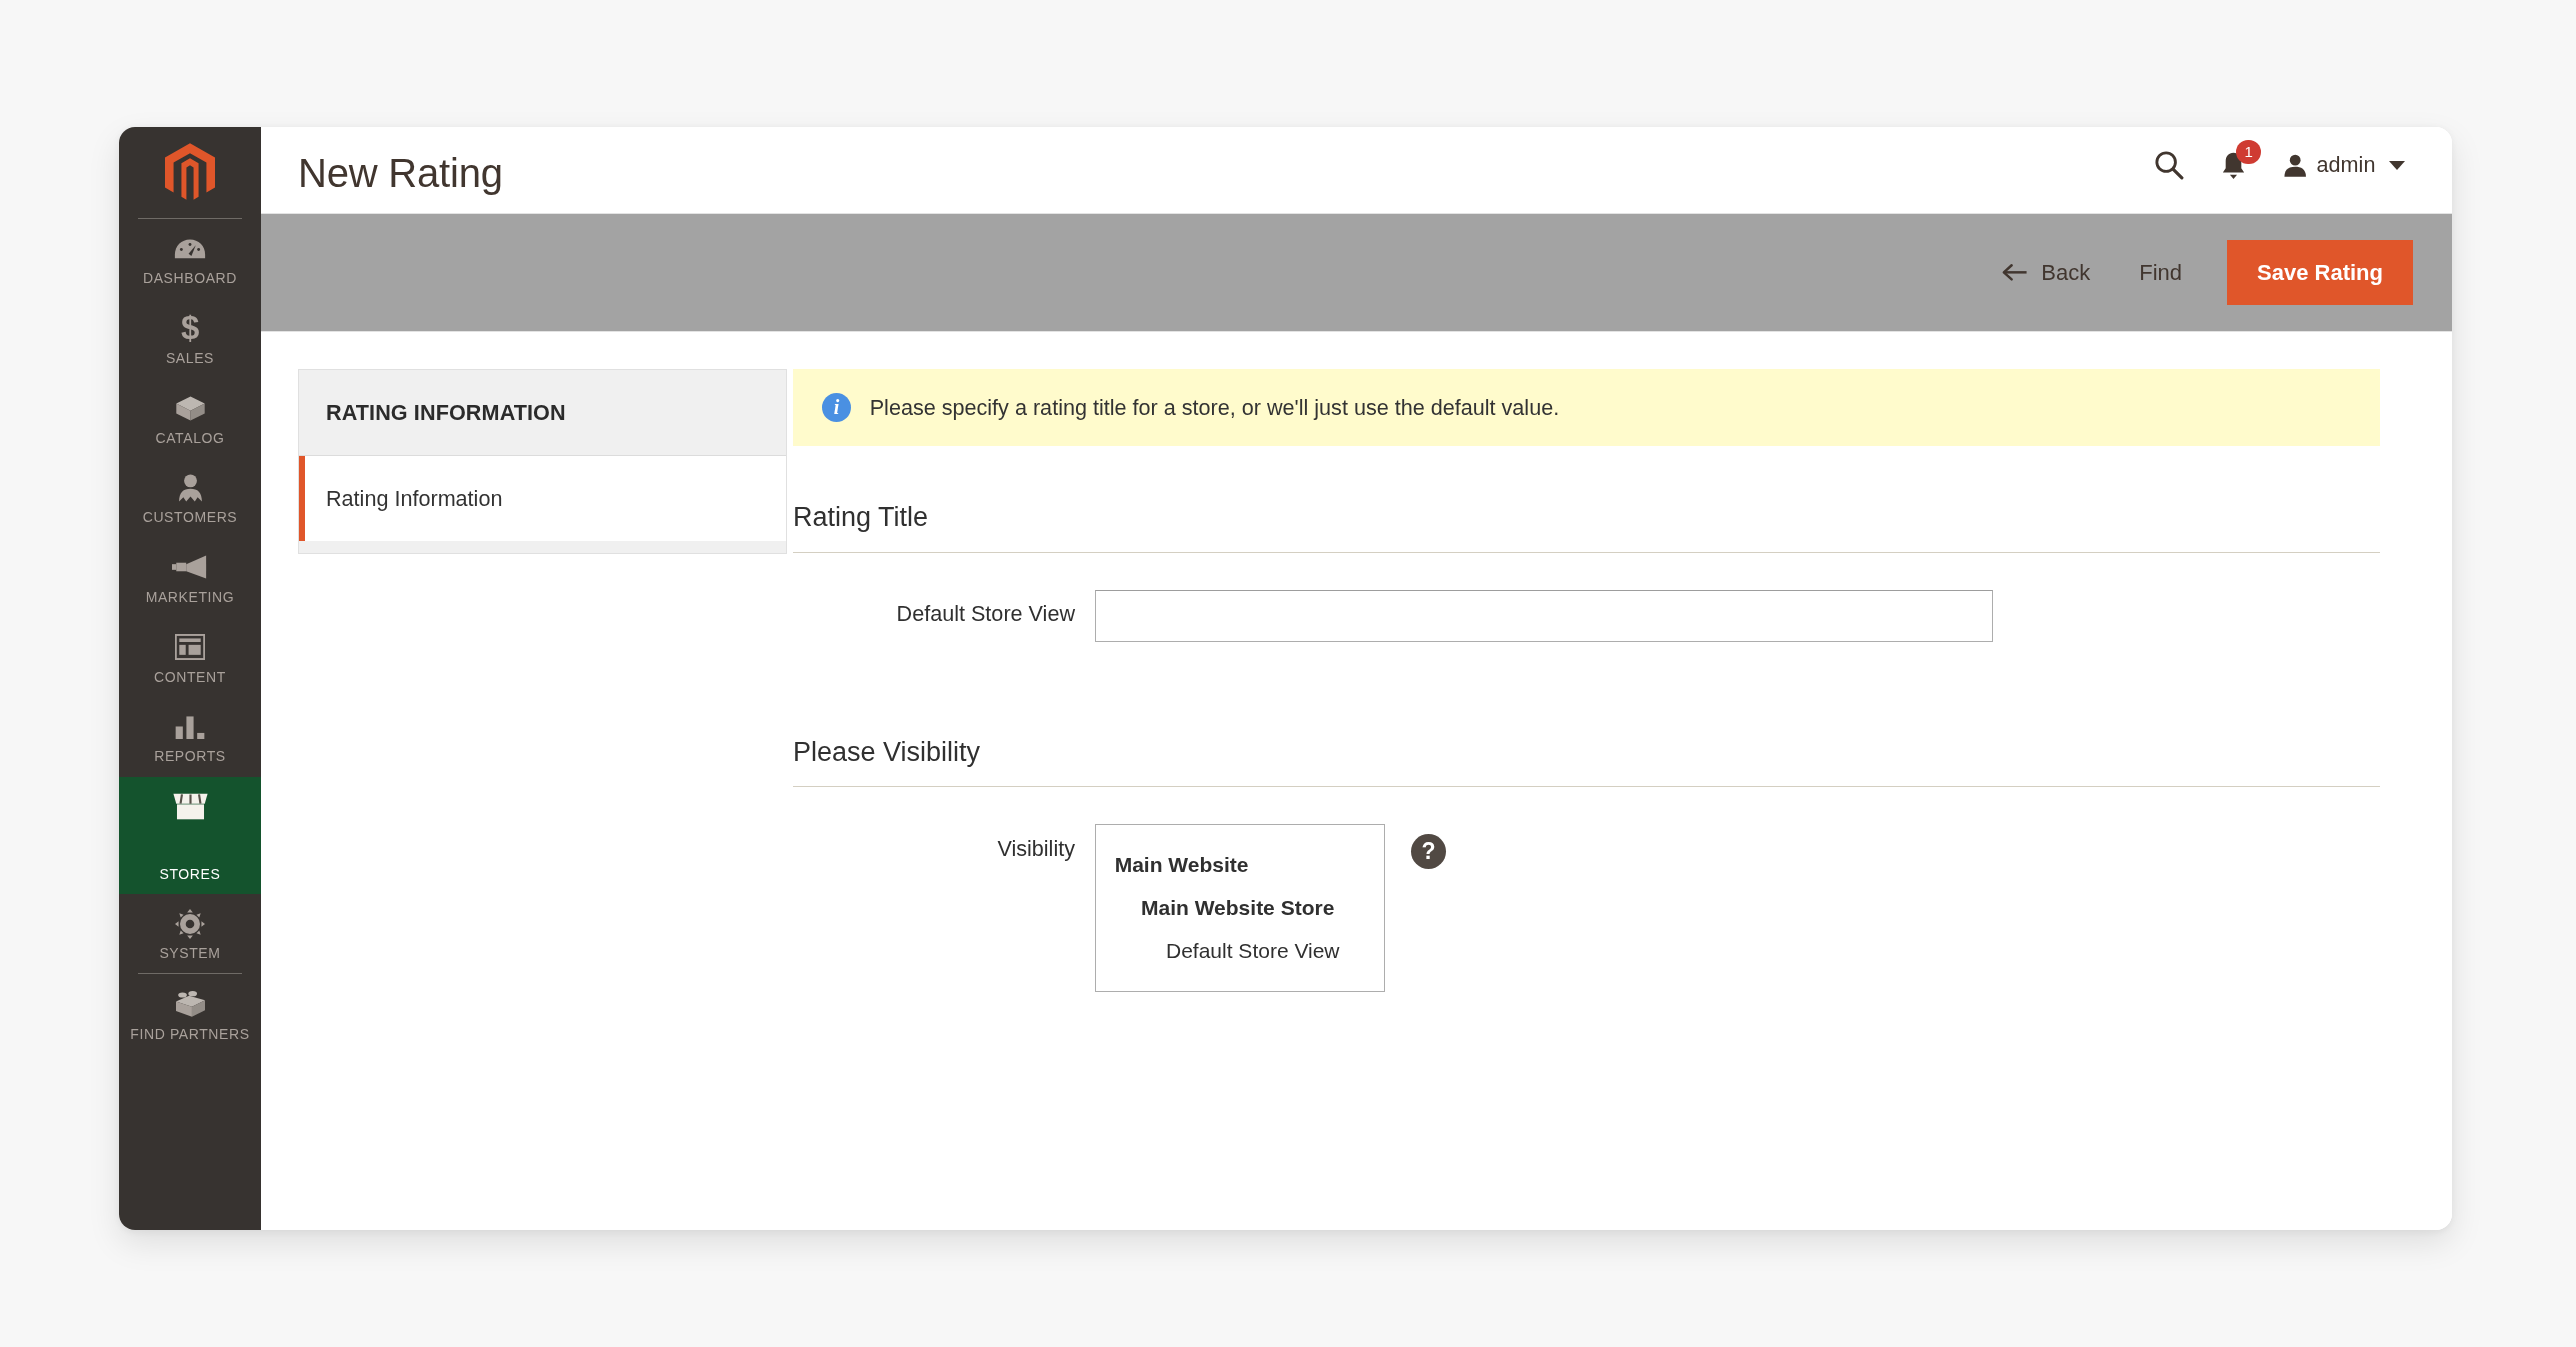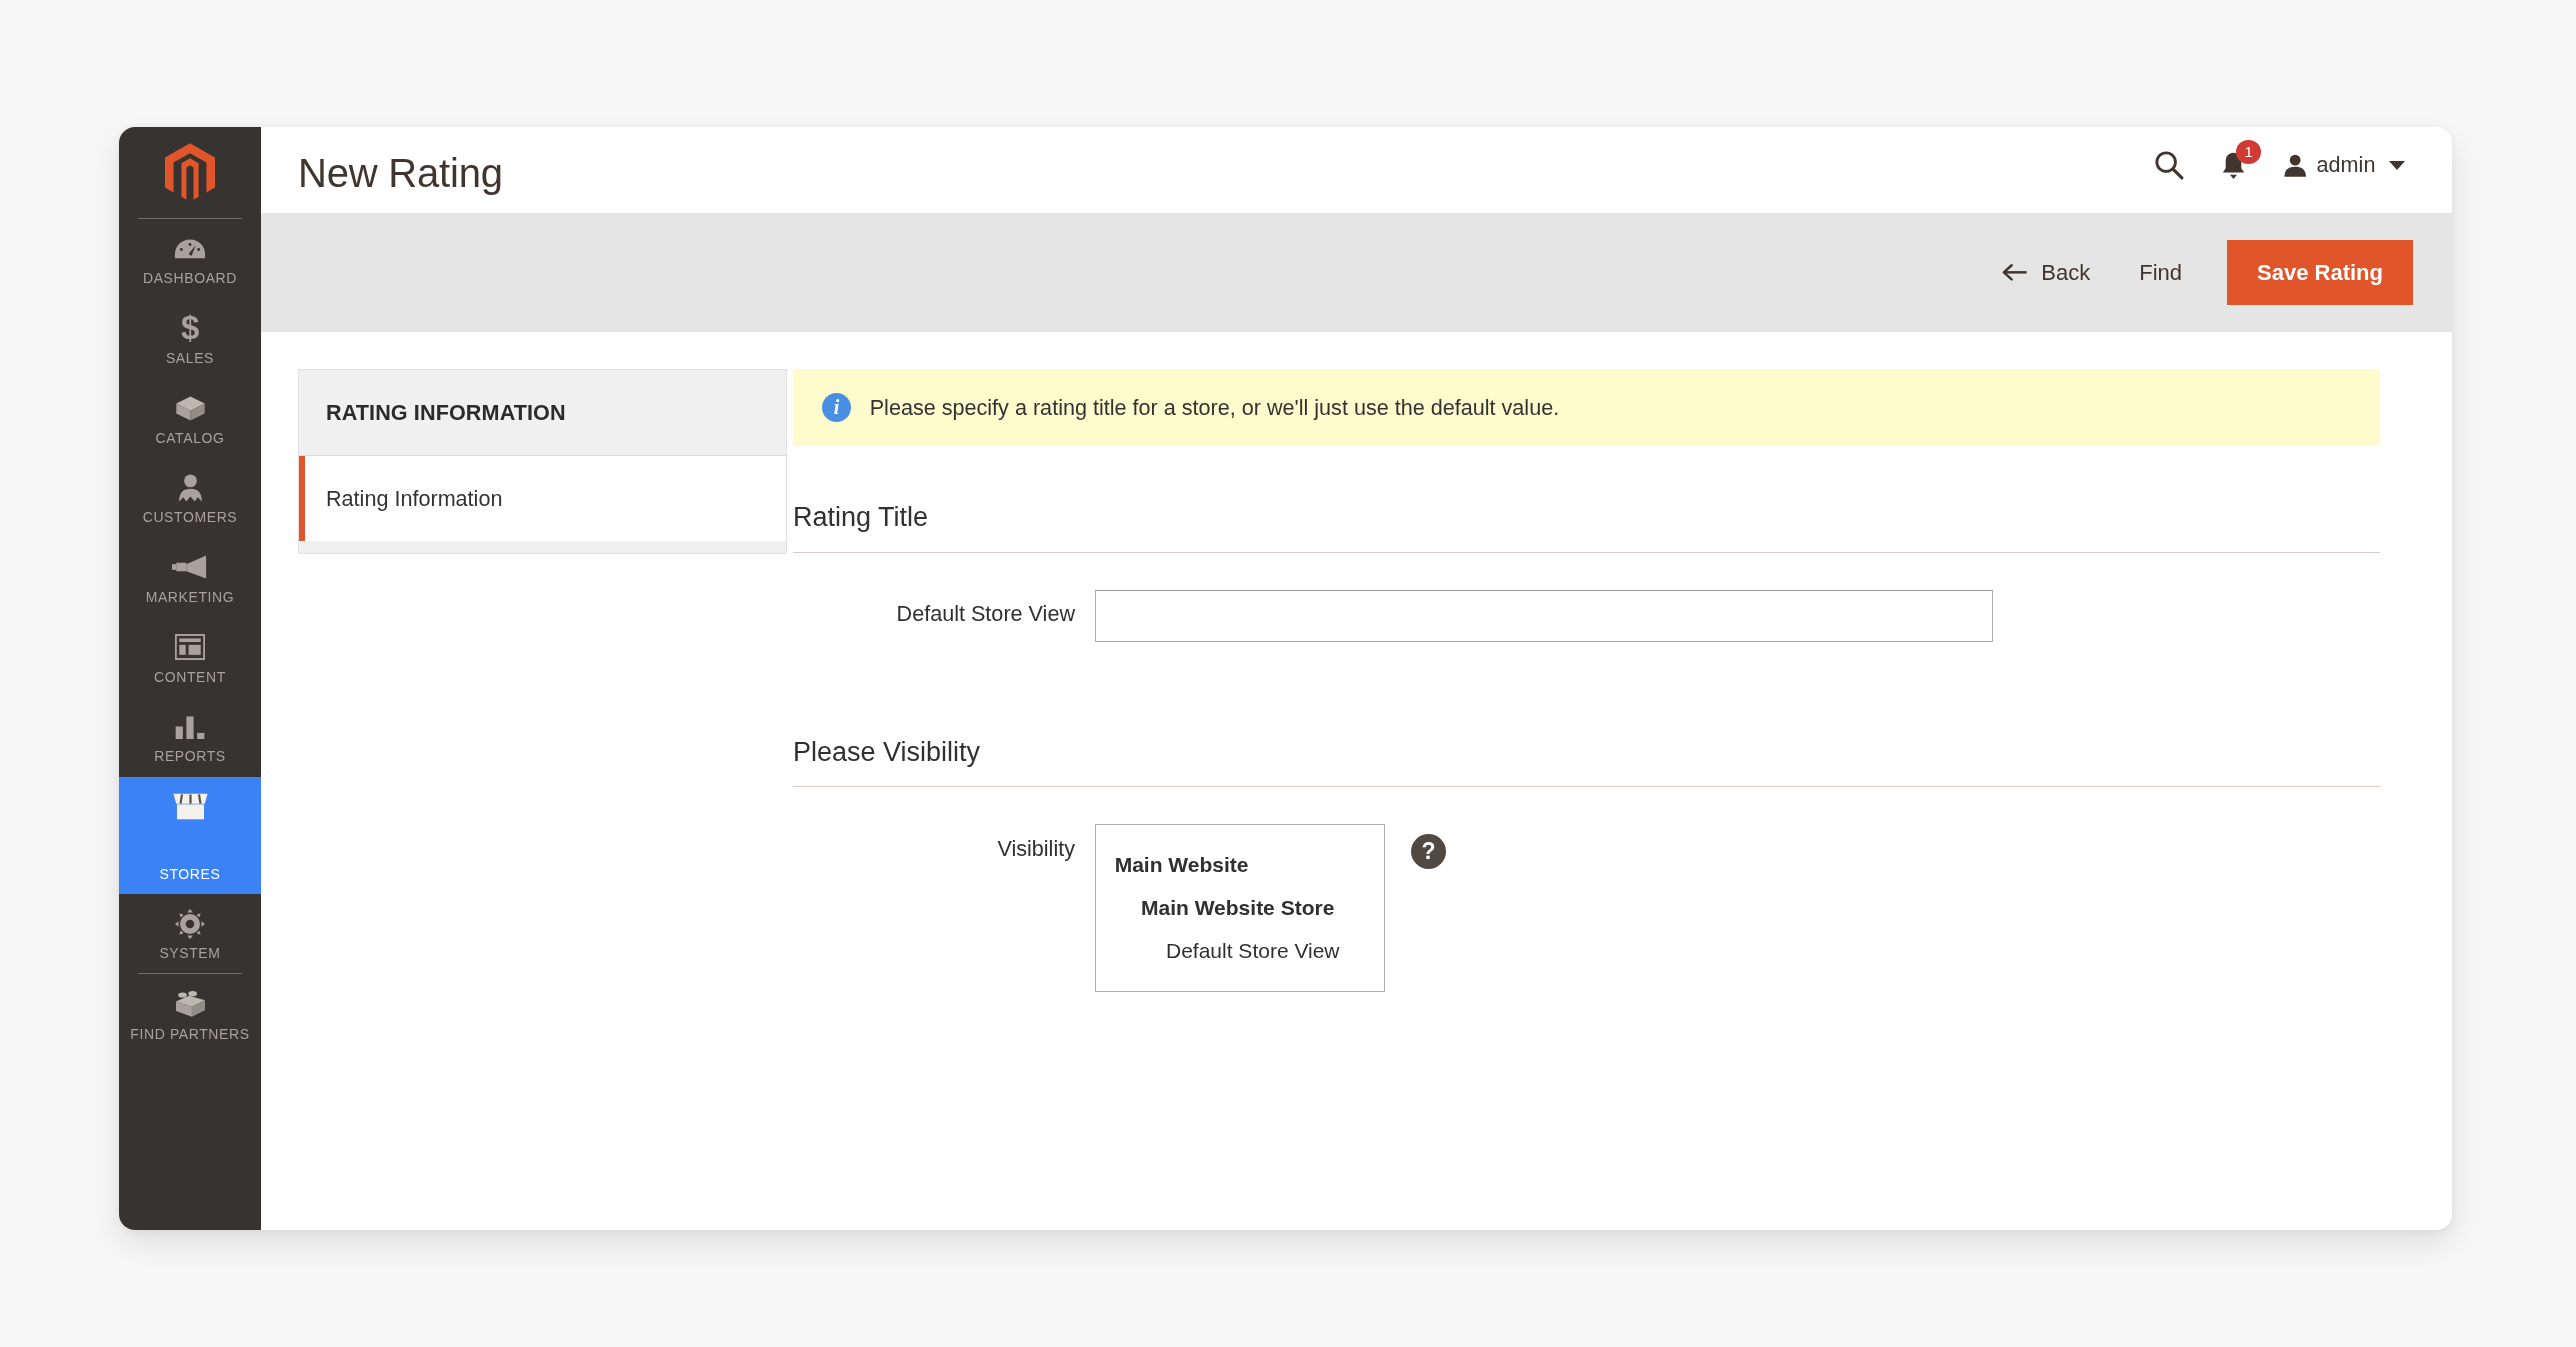--- a/index.html
+++ b/index.html
@@ -58,21 +58,21 @@
   }
   .nav-item .ico { display:flex; align-items:center; justify-content:center; height: 30px; }
   .nav-item .lbl {
     font-size: 14px;
     letter-spacing: 0.6px;
     color: #a9a19b;
     text-transform: uppercase;
     font-family: "Liberation Sans", sans-serif;
   }
   .nav-item.active {
-    background: #3b82f6;
+    background: #14532d;
     gap: 44px;
   }
   .nav-item.active .lbl { color: #ffffff; }
 
   
   .main {
     flex: 1 1 auto;
     background: #ffffff;
     display: flex;
     flex-direction: column;
@@ -134,21 +134,21 @@
   .caret-down {
     width: 0; height: 0;
     border-left: 8px solid transparent;
     border-right: 8px solid transparent;
     border-top: 9.3px solid #41362f;
     margin-left: 4.3px;
   }
 
   
   .page-actions {
-    background: #e5e5e5;
+    background: #a3a3a3;
     border-top: 0.7px solid #e3e3e3;
     border-bottom: 0.7px solid #e3e3e3;
     height: 119px;
     display: flex;
     align-items: center;
     justify-content: flex-end;
     gap: 0;
     padding-right: 39px;
     box-sizing: border-box;
   }

